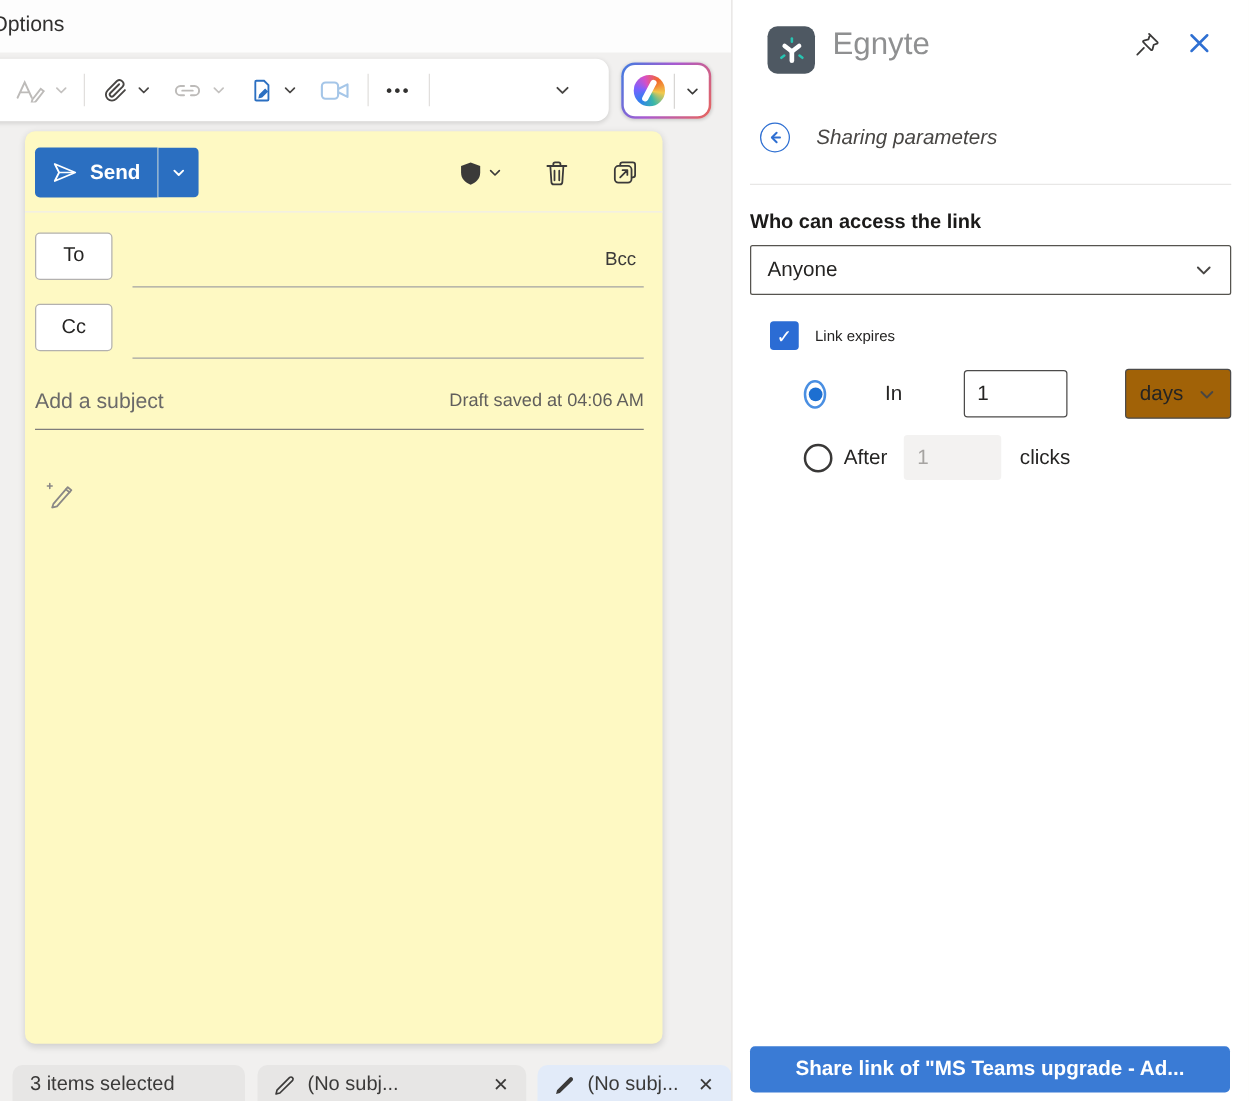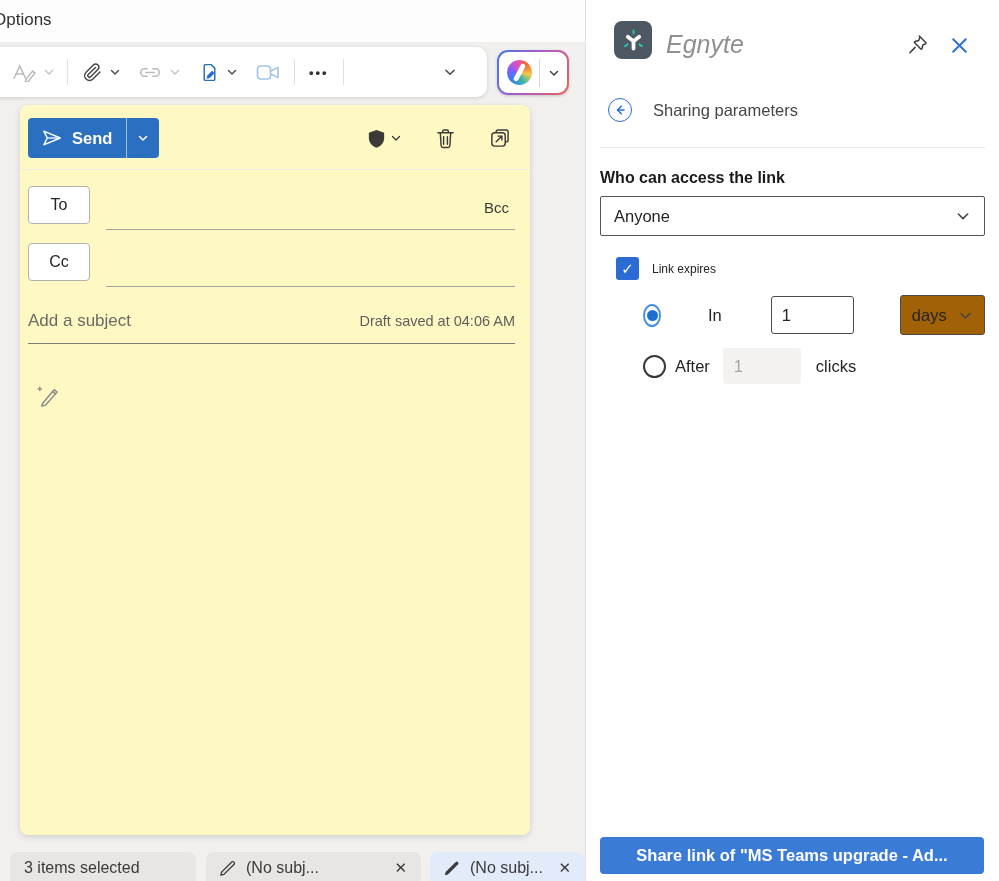--- a/index.html
+++ b/index.html
@@ -84,30 +84,30 @@
     position:absolute; height:40px; background:#e7e6e5; border-radius:8px;
     display:flex; align-items:center; gap:9px; padding:0 10px 8px 12px; cursor:pointer;
   }
   .draft-tab.t1 { left:206px; width:215px; }
   .draft-tab.t2 { left:430px; width:155px; background:#e2ebf9; }
   .tab-label { font-size:16px; color:#3b3a39; white-space:nowrap; overflow:hidden; flex:1; }
   .tab-close { font-size:15px; color:#3b3a39; padding:2px 4px; cursor:pointer; }
 
   
   .right-pane { position:relative; width:414px; height:881px; background:#fff; border-left:1px solid #e3e1df; }
-  .panel-header { display:flex; align-items:flex-end; padding:21px 26px 0 28px;font-style:italic; }
+  .panel-header { display:flex; align-items:flex-start; padding:21px 26px 0 28px; }
   .egnyte-logo { width:38px; height:38px; border-radius:8px; background:#4e5862; display:flex; align-items:center; justify-content:center; }
   .app-name { margin-left:14px; font-size:25px; color:#8f9091; flex:1; }
   .pin-btn, .close-btn { background:none; border:none; cursor:pointer; padding:3px; display:flex; }
   .pin-btn { margin-right:14px; }
 
   .panel-nav { margin-top:39px; padding:0 22px; display:flex; align-items:center; gap:21px; }
   .back-circle { width:24px; height:24px; border:1.8px solid #2e6fd2; border-radius:50%;
     display:flex; align-items:center; justify-content:center; cursor:pointer; background:#fff; }
-  .nav-title { font-size:16.5px; color:#484644; }
+  .nav-title { font-size:16.5px; color:#484644;font-style:italic; }
   .panel-divider { margin:25px 14px 0 14px; border-top:1px solid #e8e7e6; }
 
   .panel-section { padding:21px 14px 0 14px; }
   .section-label { font-size:16px; font-weight:700; color:#1b1a19; margin-bottom:9px; }
   .select-box {
     height:40px; border:1px solid #56544f; border-radius:2px; background:#fff;
     display:flex; align-items:center; justify-content:space-between; padding:0 13px; cursor:pointer;
   }
   .select-box .sel-val { font-size:16.5px; color:#252423; }
 

